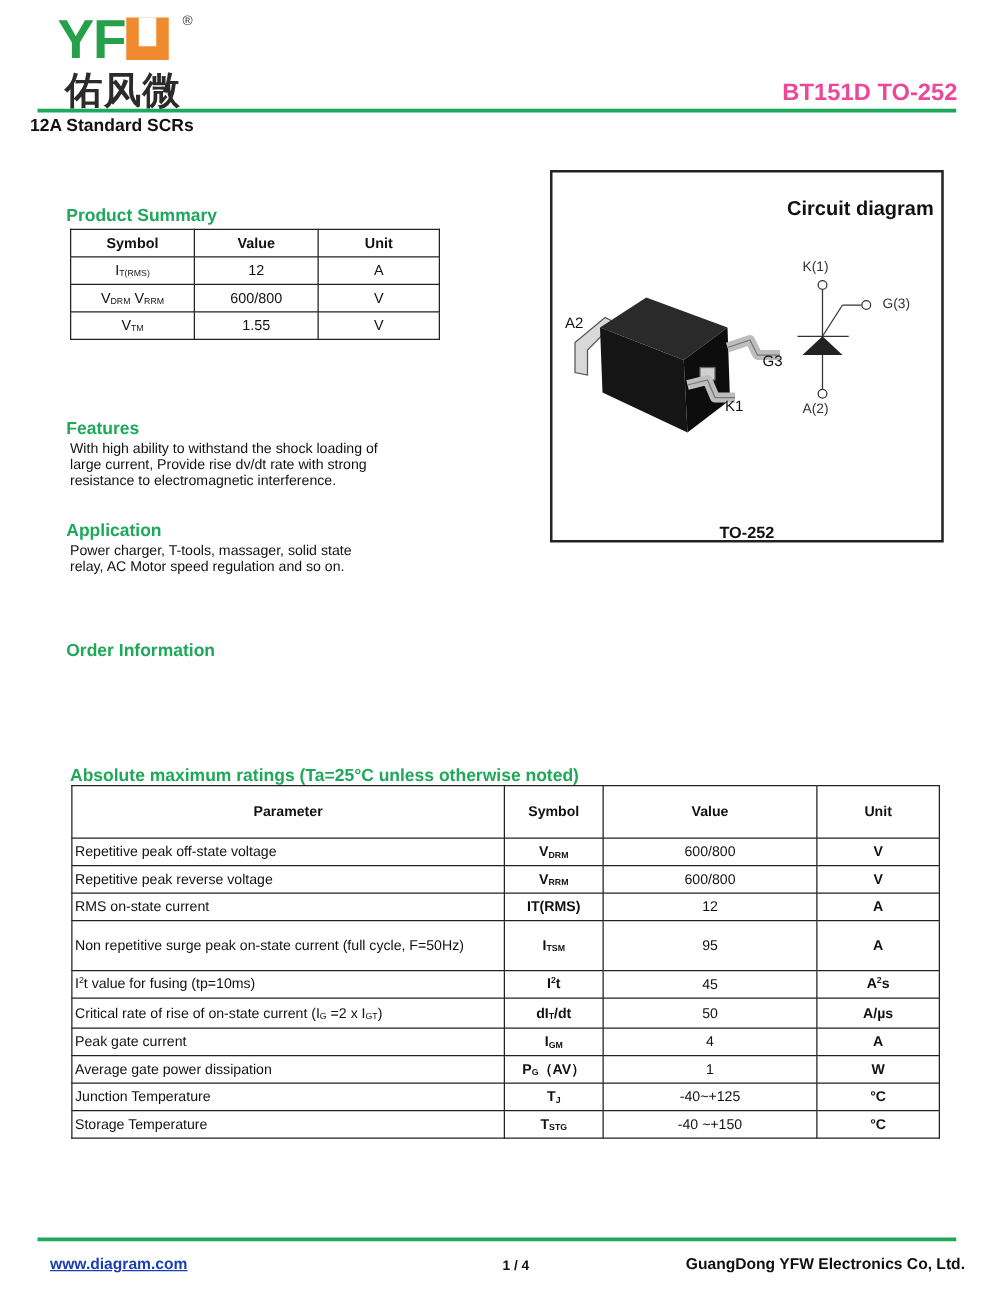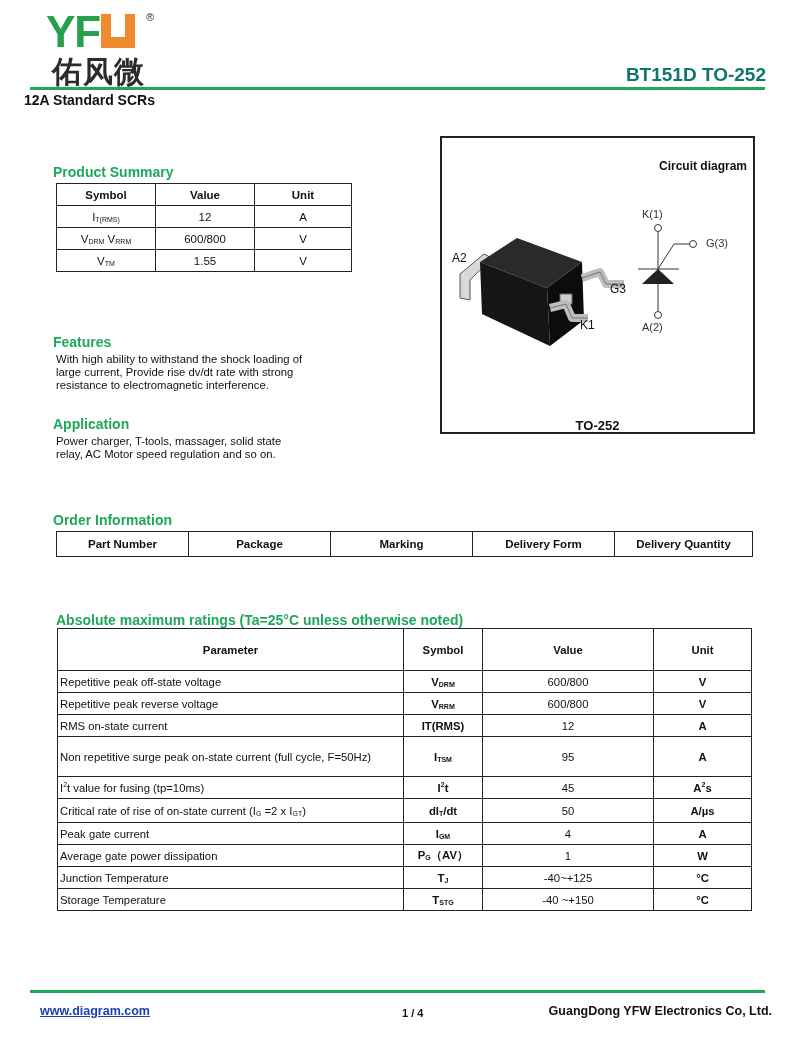--- a/index.html
+++ b/index.html
@@ -9,21 +9,21 @@
   .green-rule { position: absolute; height: 3px; background: #1fa85a; }
   .logo-letters { position: absolute; left: 46px; top: 12px; font-weight: bold; font-size: 44px;
                   line-height: 40px; letter-spacing: -1px; }
   .logo-y, .logo-f { color: #26a04a; }
   .logo-u { display: inline-block; width: 34px; height: 34px; background: #ef8a2e; position: relative;
             vertical-align: top; margin-top: 2px; margin-left: 1px; }
   .logo-u::after { content: ""; position: absolute; left: 10px; top: 0; width: 14px; height: 23px; background: #fff; }
   .logo-reg { position: absolute; left: 146px; top: 11px; font-size: 11px; color: #333; }
   .logo-cn { position: absolute; left: 52px; top: 52px; font-size: 30px; font-weight: bold; color: #2b2b2b;
              font-family: "DejaVu Sans", sans-serif; letter-spacing: 1px; }
-  .part-title { position: absolute; right: 34px; top: 64px; font-size: 19px; font-weight: bold; color: #0f766e; }
+  .part-title { position: absolute; right: 34px; top: 64px; font-size: 19px; font-weight: bold; color: #ec4899; }
   .subtitle { position: absolute; left: 24px; top: 92px; font-size: 14px; font-weight: bold; }
   .section-h { position: absolute; font-size: 14px; font-weight: bold; color: #1fa85a; }
   .para { position: absolute; font-size: 11.3px; line-height: 13px; color: #111; }
   table { border-collapse: collapse; position: absolute; }
   td, th { border: 1px solid #222; text-align: center; font-size: 11.5px; padding: 0; }
   th { font-weight: bold; }
   .ps td, .ps th { height: 21px; }
   .oi td, .oi th { height: 24px; }
   .am td, .am th { font-size: 11.3px; }
   .am td.param { text-align: left; padding-left: 2px; }
@@ -80,21 +80,21 @@
   <div>resistance to electromagnetic interference.</div>
 </div>
 
 <div class="section-h" style="left:53px; top:416px;">Application</div>
 <div class="para" style="left:56px; top:435px;">
   <div>Power charger, T-tools, massager, solid state</div>
   <div>relay, AC Motor speed regulation and so on.</div>
 </div>
 
 <div class="pkgbox">
-  <div class="abs" style="right:6px; top:21px; font-size:12px; font-weight:bold;">Circuit diagram</div>
+  <div class="abs" style="right:6px; top:21px; font-size:16px; font-weight:bold;">Circuit diagram</div>
   <svg class="abs" style="left:0; top:0;" width="311" height="294">
 
     <polygon points="18,136 42,116 50,120 28,142 28,162 18,160" fill="#d8d8d8" stroke="#555" stroke-width="1"></polygon>
 
     <polygon points="38,124 75,100 140,124 105,150" fill="#2a2a2a"></polygon>
 
     <polygon points="38,124 105,150 108,208 40,176" fill="#151515"></polygon>
 
     <polygon points="105,150 140,124 142,182 108,208" fill="#0c0c0c"></polygon>
 
@@ -120,27 +120,20 @@
   <div class="abs" style="left:138px; top:180px; font-size:12px;">K1</div>
   <div class="abs" style="left:200px; top:70px; font-size:11px; color:#333;">K(1)</div>
   <div class="abs" style="left:264px; top:99px; font-size:11px; color:#333;">G(3)</div>
   <div class="abs" style="left:200px; top:183px; font-size:11px; color:#333;">A(2)</div>
   <div class="abs" style="left:0; width:311px; text-align:center; top:280px; font-size:13px; font-weight:bold;">TO-252</div>
 </div>
 
 <div class="section-h" style="left:53px; top:512px;">Order Information</div>
 <table class="oi" style="left:56px; top:531px; width:697px;">
   <tbody>
-      <tr>
-    <th style="width:131px;">Part Number</th>
-    <th style="width:141px;">Package</th>
-    <th style="width:141px;">Marking</th>
-    <th style="width:141px;">Delivery Form</th>
-    <th>Delivery Quantity</th>
-  </tr>
 </tbody>
   </table>
 
 <div class="section-h" style="left:56px; top:612px;">Absolute maximum ratings (Ta=25°C unless otherwise noted)</div>
 <table class="am" style="left:57px; top:628px; width:695px;">
   <tbody>
       <tr style="height:42px;">
     <th style="width:345px;">Parameter</th>
     <th style="width:78px;">Symbol</th>
     <th style="width:170px;">Value</th>

